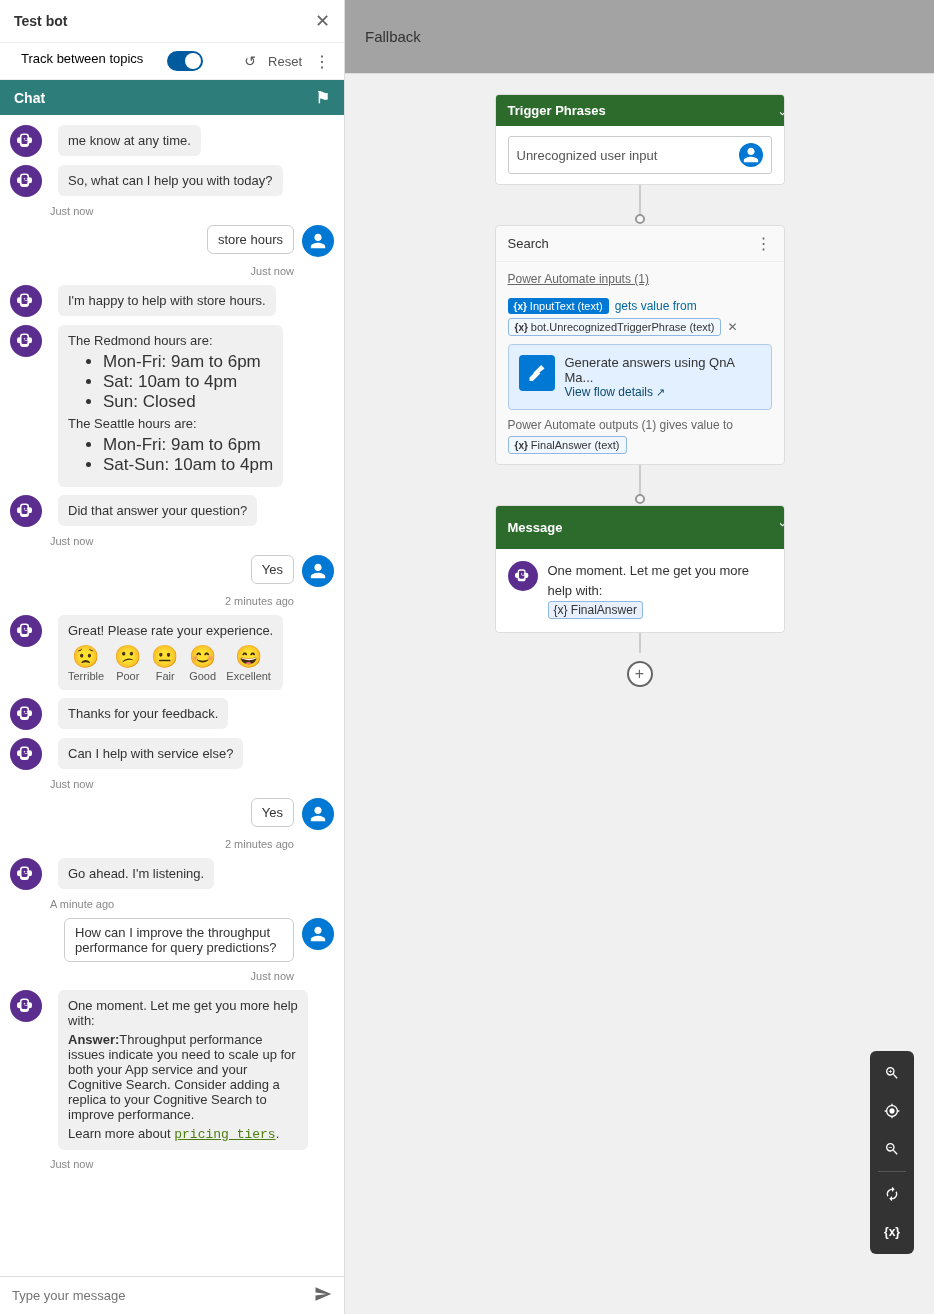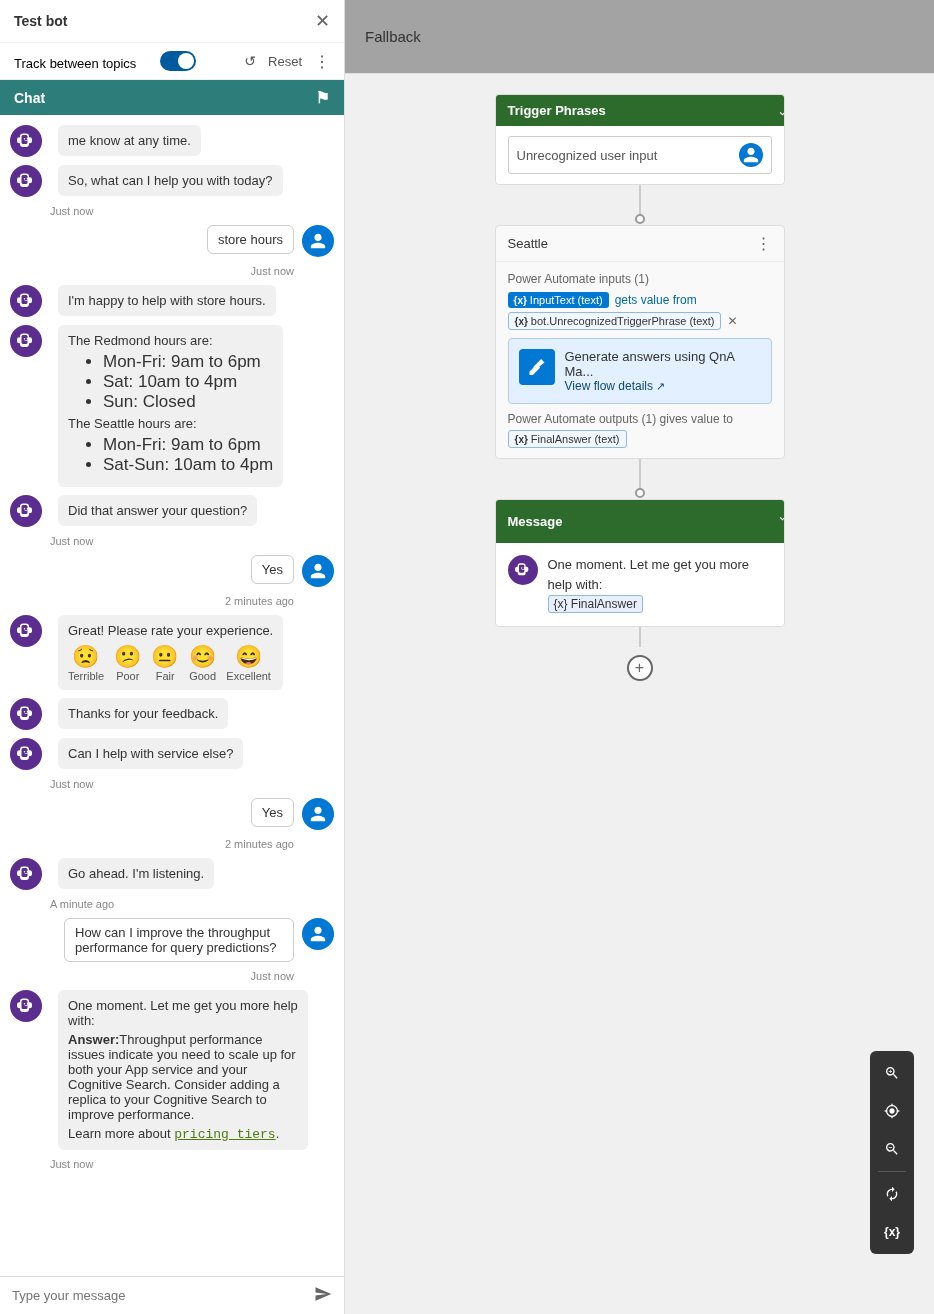--- a/index.html
+++ b/index.html
@@ -5,21 +5,21 @@
     * { box-sizing: border-box; margin: 0; padding: 0; }
     body { font-family: 'Segoe UI', Arial, sans-serif; font-size: 13px; background: #f5f5f5; display: flex; width: 934px; height: 1314px; overflow: hidden; }
 
     
     .left-panel { width: 345px; background: #fff; display: flex; flex-direction: column; border-right: 1px solid #ddd; height: 100%; }
     .left-header { padding: 10px 14px; border-bottom: 1px solid #eee; display: flex; justify-content: space-between; align-items: center; }
     .left-header-title { font-size: 14px; font-weight: 600; color: #333; }
     .close-btn { background: none; border: none; font-size: 18px; cursor: pointer; color: #666; }
 
     .track-row { padding: 8px 14px; display: flex; justify-content: space-between; align-items: center; border-bottom: 1px solid #eee; }
-    .track-left { display: flex; align-items: flex-end; gap: 24px; font-size: 13px; }
+    .track-left { display: flex; align-items: flex-start; gap: 24px; font-size: 13px; margin-left: 7px; }
     .toggle { width: 36px; height: 20px; background: #005a9e; border-radius: 10px; position: relative; cursor: pointer; }
     .toggle-knob { width: 16px; height: 16px; background: #fff; border-radius: 50%; position: absolute; top: 2px; right: 2px; }
     .track-right { display: flex; align-items: center; gap: 12px; color: #555; font-size: 13px; cursor: pointer; }
 
     .chat-header { background: #2d7d7b; color: #fff; padding: 8px 14px; display: flex; justify-content: space-between; align-items: center; font-weight: 600; font-size: 14px; }
 
     .chat-body { flex: 1; overflow-y: auto; padding: 10px; display: flex; flex-direction: column; gap: 8px; background: #fff; }
 
     .bot-msg-row { display: flex; align-items: flex-start; gap: 16px; }
     .bot-avatar { width: 32px; height: 32px; border-radius: 50%; background: #5b2d8e; display: flex; align-items: center; justify-content: center; flex-shrink: 0; }
@@ -53,21 +53,21 @@
     .trigger-header { background: #2d6b2d; color: #fff; padding: 8px 12px; font-size: 13px; font-weight: 600; display: flex; justify-content: space-between; align-items: center; }
     .trigger-body { padding: 10px 12px; }
     .trigger-input { border: 1px solid #ccc; border-radius: 3px; padding: 6px 8px; font-size: 13px; color: #555; display: flex; justify-content: space-between; align-items: center; width: 100%; }
     .check-circle { width: 22px; height: 22px; border-radius: 50%; background: #2d6b2d; display: flex; align-items: center; justify-content: center; position: absolute; top: 6px; right: -10px; }
     .check-circle svg { width: 12px; height: 12px; fill: #fff; }
 
     
     .action-card { width: 290px; background: #f9f9f9; border: 1px solid #ddd; border-radius: 4px; overflow: visible; position: relative; }
     .action-header { padding: 8px 12px; font-size: 13px; font-weight: 500; color: #333; display: flex; justify-content: space-between; align-items: center; border-bottom: 1px solid #eee; }
     .action-body { padding: 10px 12px; }
-    .action-section-label { font-size: 12px; color: #666; margin-bottom: 6px; }
+    .action-section-label { font-size: 12px; color: #666; margin-bottom: 12px; text-decoration: underline; }
     .pa-input-row { display: flex; align-items: center; gap: 6px; margin-bottom: 4px; }
     .pa-tag { background: #0078d4; color: #fff; border-radius: 3px; padding: 2px 6px; font-size: 11px; display: flex; align-items: center; gap: 3px; }
     .pa-tag-blue-outline { background: #f0f7ff; color: #333; border-radius: 3px; padding: 2px 6px; font-size: 11px; display: flex; align-items: center; gap: 3px; border: 1px solid #90b8e0; }
 
     .generate-card { width: 100%; background: #e3f0ff; border: 1px solid #b0cce8; border-radius: 4px; padding: 10px; display: flex; gap: 10px; align-items: flex-start; margin: 8px 0; }
     .generate-icon { width: 36px; height: 36px; background: #0078d4; border-radius: 4px; display: flex; align-items: center; justify-content: center; flex-shrink: 0; }
     .generate-icon svg { width: 20px; height: 20px; fill: #fff; }
     .generate-link { font-size: 12px; color: #0c4a6e; cursor: pointer; text-decoration: none; display: flex; align-items: center; gap: 3px; }
 
     .pa-output-label { font-size: 12px; color: #666; margin: 8px 0 4px; }
@@ -364,21 +364,21 @@
       </div>
     </div>
 
     <div style="display:flex;flex-direction:column;align-items:center;height:40px;position:relative;">
       <div style="width:2px;height:30px;background:#ccc;margin:0 auto;"></div>
       <div style="width:10px;height:10px;border-radius:50%;border:2px solid #999;background:#fff;margin-top:-1px;"></div>
     </div>
 
     <div class="action-card">
       <div class="action-header">
-        <span>Seattle</span>
+        <span>Search</span>
         <span style="font-size:16px;color:#666;">⋮</span>
       </div>
       <div class="action-body">
         <div class="action-section-label">Power Automate inputs (1)</div>
         <div class="pa-input-row">
           <div class="pa-tag">
             <span style="font-size:10px;font-weight:bold;">{x}</span>
             <span>InputText (text)</span>
           </div>
           <span style="font-size:12px;color:#0369a1;">gets value from</span>

